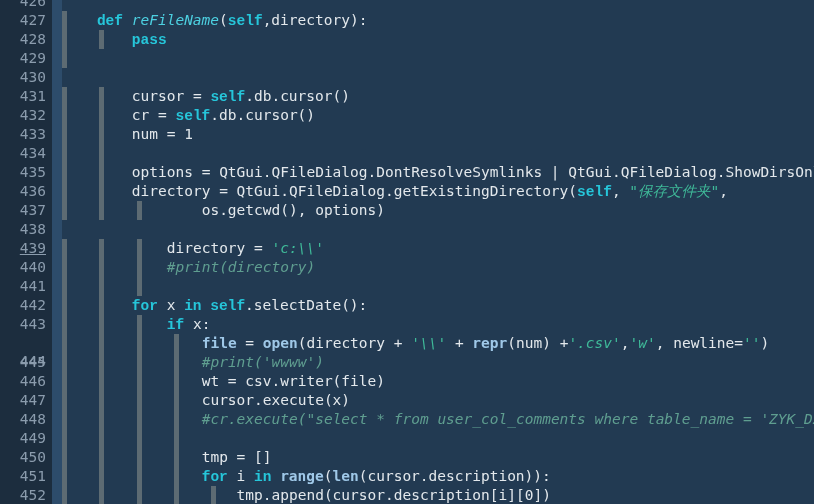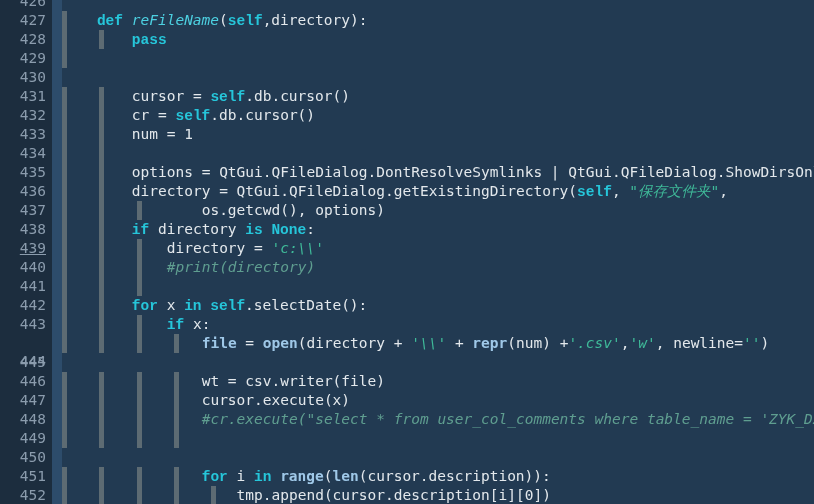--- a/index.html
+++ b/index.html
@@ -60,31 +60,32 @@
       <div class="row" style="top: 11px;"><div class="guides"><div class="guide" style="left: 0px;"></div></div><div class="txt"><span class="pln">    </span><span class="kw">def</span><span class="pln"> </span><span class="fn">reFileName</span><span class="op">(</span><span class="kw">self</span><span class="pln">,directory):</span></div></div>
       <div class="row" style="top: 30px;"><div class="guides"><div class="guide" style="left: 0px;"></div><div class="guide" style="left: 37.32px;"></div></div><div class="txt"><span class="pln">        </span><span class="kw">pass</span></div></div>
       <div class="row" style="top: 49px;"><div class="guides"><div class="guide" style="left: 0px;"></div></div><div class="txt"></div></div>
       <div class="row" style="top: 87px;"><div class="guides"><div class="guide" style="left: 0px;"></div><div class="guide" style="left: 37.32px;"></div></div><div class="txt"><span class="pln">        cursor = </span><span class="kw">self</span><span class="pln">.db.cursor()</span></div></div>
       <div class="row" style="top: 106px;"><div class="guides"><div class="guide" style="left: 0px;"></div><div class="guide" style="left: 37.32px;"></div></div><div class="txt"><span class="pln">        cr = </span><span class="kw">self</span><span class="pln">.db.cursor()</span></div></div>
       <div class="row" style="top: 125px;"><div class="guides"><div class="guide" style="left: 0px;"></div><div class="guide" style="left: 37.32px;"></div></div><div class="txt"><span class="pln">        num = 1</span></div></div>
       <div class="row" style="top: 144px;"><div class="guides"><div class="guide" style="left: 0px;"></div><div class="guide" style="left: 37.32px;"></div></div><div class="txt"></div></div>
       <div class="row" style="top: 163px;"><div class="guides"><div class="guide" style="left: 0px;"></div><div class="guide" style="left: 37.32px;"></div></div><div class="txt"><span class="pln">        options = QtGui.QFileDialog.DontResolveSymlinks | QtGui.QFileDialog.ShowDirsOnl</span></div></div>
       <div class="row" style="top: 182px;"><div class="guides"><div class="guide" style="left: 0px;"></div><div class="guide" style="left: 37.32px;"></div></div><div class="txt"><span class="pln">        directory = QtGui.QFileDialog.getExistingDirectory(</span><span class="kw">self</span><span class="pln">, </span><span class="str">"保存文件夹"</span><span class="pln">,</span></div></div>
       <div class="row" style="top: 201px;"><div class="guides"><div class="guide" style="left: 0px;"></div><div class="guide" style="left: 37.32px;"></div><div class="guide" style="left: 74.64px;"></div></div><div class="txt"><span class="pln">                os.getcwd(), options)</span></div></div>
-      <div class="row" style="top: 220px;"><div class="guides"><div class="guide" style="left: 0px;"></div><div class="guide" style="left: 37.32px;"></div></div><div class="txt"><span class="pln">        </span><span class="kw">if</span><span class="pln"> directory </span><span class="kw">is</span><span class="pln"> </span><span class="kw">None</span><span class="pln">:</span></div></div>
       <div class="row" style="top: 239px;"><div class="guides"><div class="guide" style="left: 0px;"></div><div class="guide" style="left: 37.32px;"></div><div class="guide" style="left: 74.64px;"></div></div><div class="txt"><span class="pln">            directory = </span><span class="str">'c:\\'</span></div></div>
       <div class="row" style="top: 258px;"><div class="guides"><div class="guide" style="left: 0px;"></div><div class="guide" style="left: 37.32px;"></div><div class="guide" style="left: 74.64px;"></div></div><div class="txt"><span class="pln">            </span><span class="cmt">#print(directory)</span></div></div>
       <div class="row" style="top: 277px;"><div class="guides"><div class="guide" style="left: 0px;"></div><div class="guide" style="left: 37.32px;"></div><div class="guide" style="left: 74.64px;"></div></div><div class="txt"></div></div>
       <div class="row" style="top: 296px;"><div class="guides"><div class="guide" style="left: 0px;"></div><div class="guide" style="left: 37.32px;"></div></div><div class="txt"><span class="pln">        </span><span class="kw">for</span><span class="pln"> x </span><span class="kw">in</span><span class="pln"> </span><span class="kw">self</span><span class="pln">.selectDate():</span></div></div>
       <div class="row" style="top: 315px;"><div class="guides"><div class="guide" style="left: 0px;"></div><div class="guide" style="left: 37.32px;"></div><div class="guide" style="left: 74.64px;"></div></div><div class="txt"><span class="pln">            </span><span class="kw">if</span><span class="pln"> x:</span></div></div>
       <div class="row" style="top: 334px;"><div class="guides"><div class="guide" style="left: 0px;"></div><div class="guide" style="left: 37.32px;"></div><div class="guide" style="left: 74.64px;"></div><div class="guide" style="left: 111.96px;"></div></div><div class="txt"><span class="pln">                </span><span class="bif">file</span><span class="pln"> = </span><span class="bif">open</span><span class="pln">(directory + </span><span class="str">'\\'</span><span class="pln"> + </span><span class="bif">repr</span><span class="pln">(num) +</span><span class="str">'.csv'</span><span class="pln">,</span><span class="str">'w'</span><span class="pln">, newline=</span><span class="str">''</span><span class="pln">)</span></div></div>
+      <div class="row" style="top: 353px;"><div class="guides"><div class="guide" style="left: 0px;"></div><div class="guide" style="left: 37.32px;"></div><div class="guide" style="left: 74.64px;"></div><div class="guide" style="left: 111.96px;"></div></div><div class="txt"><span class="pln">                </span><span class="cmt">#print('wwww')</span></div></div>
       <div class="row" style="top: 372px;"><div class="guides"><div class="guide" style="left: 0px;"></div><div class="guide" style="left: 37.32px;"></div><div class="guide" style="left: 74.64px;"></div><div class="guide" style="left: 111.96px;"></div></div><div class="txt"><span class="pln">                wt = csv.writer(file)</span></div></div>
       <div class="row" style="top: 391px;"><div class="guides"><div class="guide" style="left: 0px;"></div><div class="guide" style="left: 37.32px;"></div><div class="guide" style="left: 74.64px;"></div><div class="guide" style="left: 111.96px;"></div></div><div class="txt"><span class="pln">                cursor.execute(x)</span></div></div>
       <div class="row" style="top: 410px;"><div class="guides"><div class="guide" style="left: 0px;"></div><div class="guide" style="left: 37.32px;"></div><div class="guide" style="left: 74.64px;"></div><div class="guide" style="left: 111.96px;"></div></div><div class="txt"><span class="pln">                </span><span class="cmt">#cr.execute("select * from user_col_comments where table_name = 'ZYK_DZ</span></div></div>
       <div class="row" style="top: 429px;"><div class="guides"><div class="guide" style="left: 0px;"></div><div class="guide" style="left: 37.32px;"></div><div class="guide" style="left: 74.64px;"></div><div class="guide" style="left: 111.96px;"></div></div><div class="txt"></div></div>
+      <div class="row" style="top: 448px;"><div class="guides"><div class="guide" style="left: 0px;"></div><div class="guide" style="left: 37.32px;"></div><div class="guide" style="left: 74.64px;"></div><div class="guide" style="left: 111.96px;"></div></div><div class="txt"><span class="pln">                tmp = []</span></div></div>
       <div class="row" style="top: 467px;"><div class="guides"><div class="guide" style="left: 0px;"></div><div class="guide" style="left: 37.32px;"></div><div class="guide" style="left: 74.64px;"></div><div class="guide" style="left: 111.96px;"></div></div><div class="txt"><span class="pln">                </span><span class="kw">for</span><span class="pln"> i </span><span class="kw">in</span><span class="pln"> </span><span class="bif">range</span><span class="pln">(</span><span class="bif">len</span><span class="pln">(cursor.description)):</span></div></div>
       <div class="row" style="top: 486px;"><div class="guides"><div class="guide" style="left: 0px;"></div><div class="guide" style="left: 37.32px;"></div><div class="guide" style="left: 74.64px;"></div><div class="guide" style="left: 111.96px;"></div><div class="guide" style="left: 149.28px;"></div></div><div class="txt"><span class="pln">                    tmp.append(cursor.description[i][0])</span></div></div>
     </div>
   <div class="gutter"></div>
   <div class="gutter-strip"></div>
   <div id="gutter-nums" style="position:absolute;left:0;top:0;width:52px;height:504px;z-index:4;">
       <div class="lnum" style="top: -8px;">426</div>
       <div class="lnum" style="top: 11px;">427</div>
       <div class="lnum" style="top: 30px;">428</div>
       <div class="lnum" style="top: 49px;">429</div>

